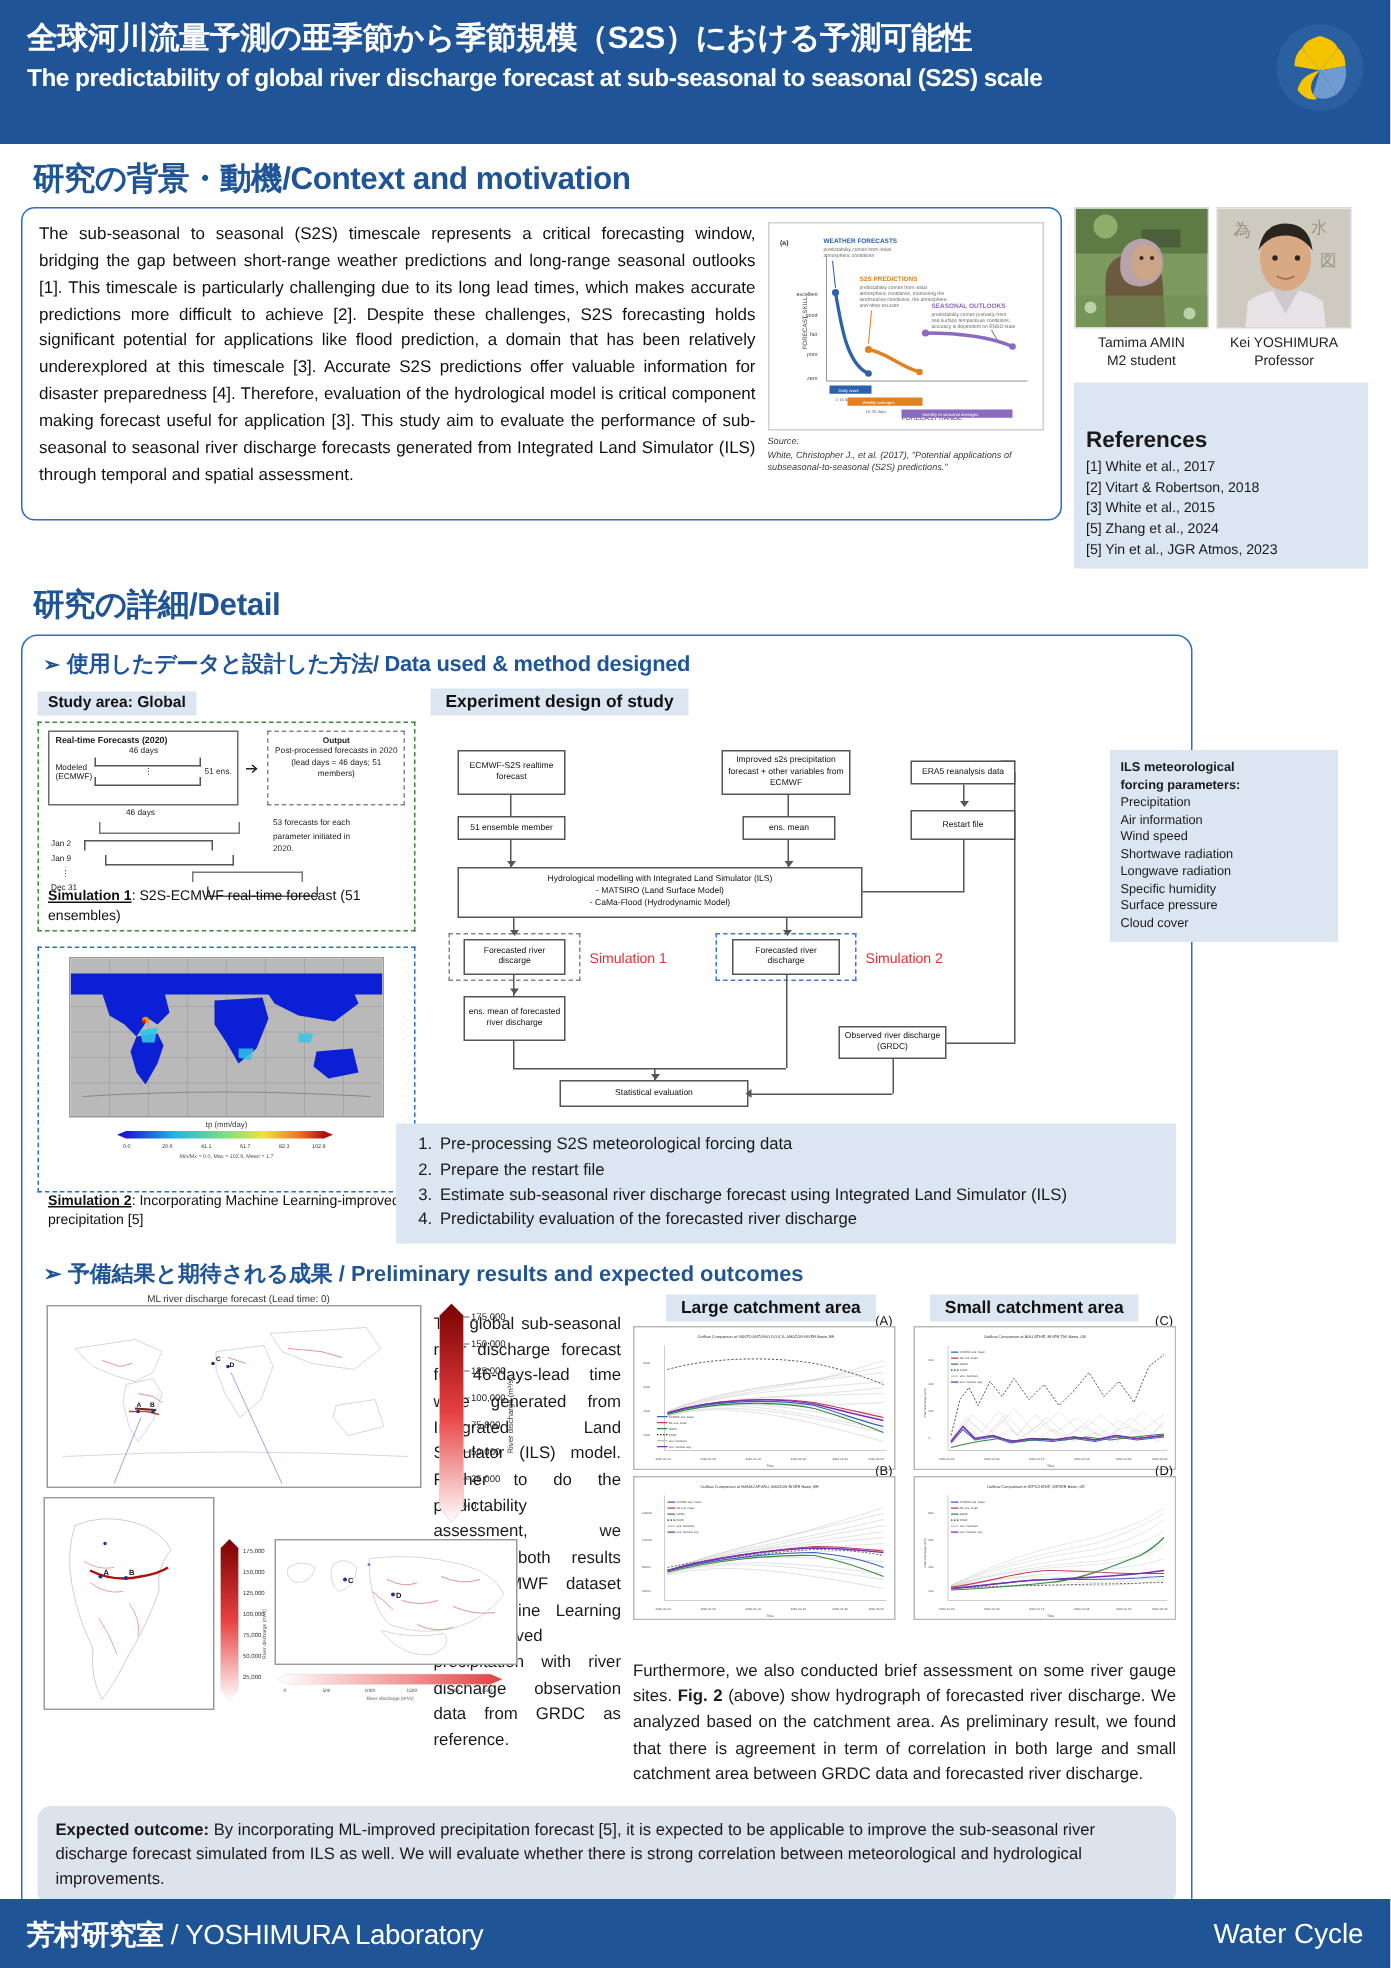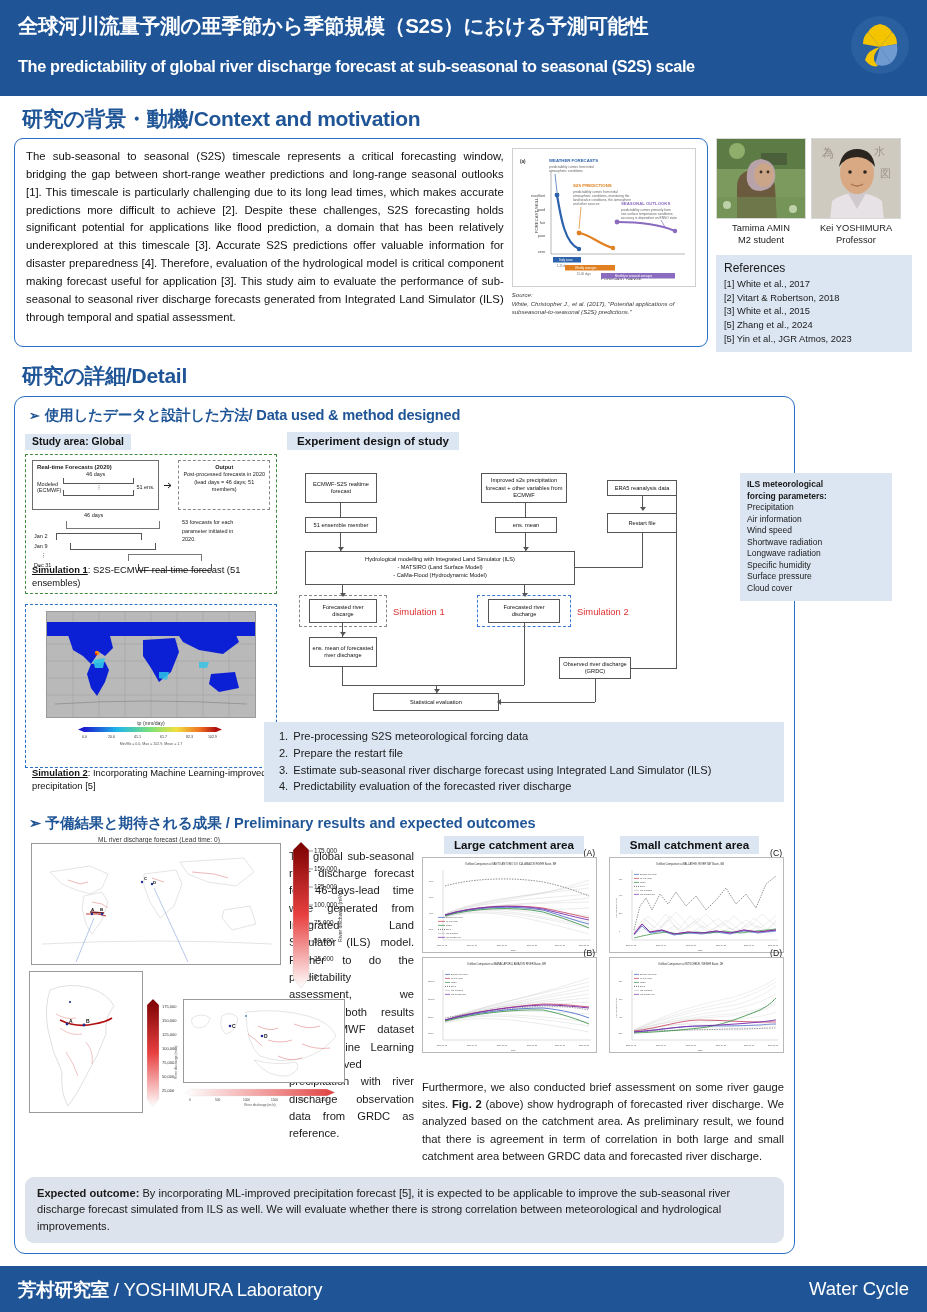--- a/index.html
+++ b/index.html
@@ -31,21 +31,21 @@
     font-weight: bold;
     letter-spacing: -0.2px;
     line-height: 1.25;
     white-space: nowrap;
   }
   .header-title-en {
     color: #ffffff;
     font-size: 16.3px;
     font-weight: bold;
     letter-spacing: -0.35px;
-    margin-top: 18px;
+    margin-top: 4px;
     white-space: nowrap;
   }
   .logo {
     position: absolute;
     right: 16px;
     top: 14px;
     width: 62px;
     height: 62px;
   }
 
@@ -137,21 +137,21 @@
     line-height: 1.25;
     color: #222;
   }
   .refs {
     margin-top: 9px;
     background: #dce6f2;
     padding: 6px 8px 7px 8px;
     width: 196px;
     box-sizing: border-box;
   }
-  .refs-title { font-size: 12px; font-weight: normal; margin-bottom: 2px; }
+  .refs-title { font-size: 15px; font-weight: bold; margin-bottom: 2px; margin-top: 24px; }
   .ref-item { font-size: 9.4px; line-height: 1.45; }
   .ref-item.ital { }
 
   
   .detail-box {
     border: 1.6px solid #2a6fc4;
     border-radius: 11px;
     box-sizing: border-box;
     padding: 7px 10px 10px 10px;
     width: 781px;

